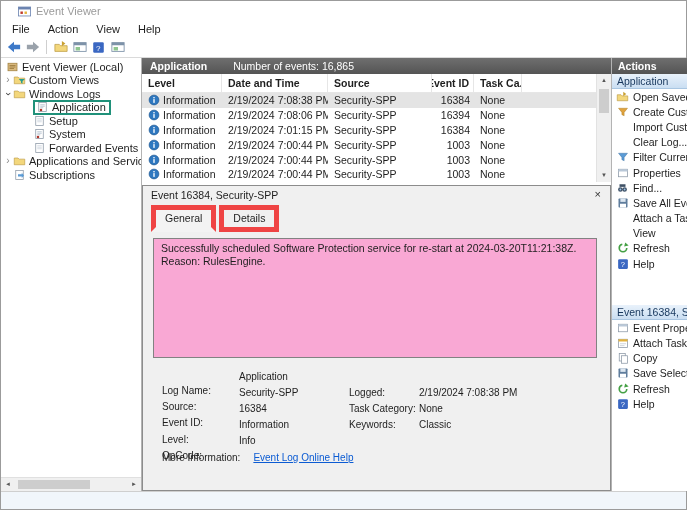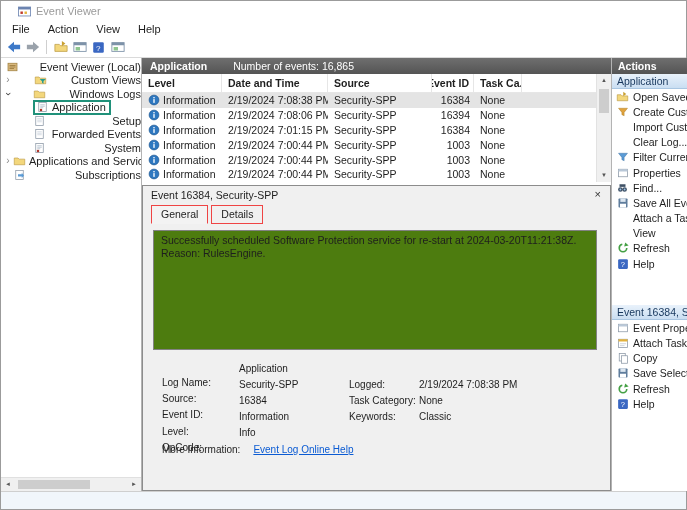--- a/index.html
+++ b/index.html
@@ -21,21 +21,21 @@
   .ic { display:block; }
 
   
   .main { flex:1; display:flex; min-height:0; }
   .sidebar { width:141px; flex:none; position:relative; border-right:1px solid #b3b3b3; font-size:11px; padding-top:2px; overflow:hidden; white-space:nowrap; }
   .middle { width:469px; flex:none; display:flex; flex-direction:column; min-width:0; }
   .actions { width:77px; flex:none; border-left:1px solid #b3b3b3; font-size:10.5px; background:#fff; display:flex; flex-direction:column; overflow:hidden; }
   .statusbar { height:18px; flex:none; background:#f1f6fb; border-top:1px solid #cfcfcf; }
 
   
-  .tree-row { height:13.5px; display:flex; align-items:center;justify-content:space-between; }
+  .tree-row { height:13.5px; display:flex; align-items:center; }
   .chev { width:10px; text-align:center; color:#8c8c8c; font-size:10px; line-height:10px; flex:none; }
   .chev.exp { transform:rotate(90deg); color:#3b3b3b; }
   .t-ic { width:13px; height:12px; margin-right:3px; flex:none; }
   .pl-root { padding-left:5px; }
   .pl-1 { padding-left:2px; }
   .pl-1b { padding-left:12px; }
   .pl-2 { padding-left:32px; }
   .hl-box { display:inline-flex; align-items:center; border:2px solid #20917a; padding:0 3px 0 1px; height:15px; }
   .hscroll { position:absolute; left:0; right:0; bottom:0; height:14px; background:#f0f0f0; border-top:1px solid #e0e0e0; }
   .hs-ar { position:absolute; top:0; width:14px; height:13px; font-size:6px; line-height:13px; text-align:center; color:#555; }
@@ -60,23 +60,23 @@
   .lv-ic { width:12px; height:12px; margin-right:3px; flex:none; }
   .vscroll { position:absolute; top:0; bottom:0; right:0; width:15px; background:#f0f0f0; border-left:1px solid #e2e2e2; }
   .vs-ar { position:absolute; left:0; right:0; height:13px; font-size:6px; line-height:13px; text-align:center; color:#555; }
   .vs-thumb { position:absolute; left:2px; right:2px; top:15px; height:24px; background:#cdcdcd; }
 
   
   .detail { flex:1; margin-top:3px; border:1px solid #8c8c8c; background:#f0f0f0; display:flex; flex-direction:column; min-height:0; overflow:hidden; }
   .d-head { height:17px; flex:none; display:flex; align-items:center; justify-content:space-between; padding:0 9px 0 8px; font-size:10.5px; }
   .d-close { font-size:11px; color:#333; line-height:11px; }
   .tabs { flex:none; display:flex; padding-left:8px; margin-top:2px; }
-  .tab { font-size:10.5px; padding:2px 9px 3px; border:1px solid #ef4444; background:#f0f0f0; margin-right:3px; position:relative; }
+  .tab { font-size:10.5px; padding:2px 9px 3px; border:5px solid #ef4444; background:#f0f0f0; margin-right:3px; position:relative; }
   .tab.active { background:#f3f3f3; border-bottom-color:#f3f3f3; z-index:2; }
-  .d-box { flex:none; margin:6px 13px 0 10px; height:120px; border:1px solid #828282; background:#4d7c0f; padding:3px 7px; font-size:10.5px; line-height:13px; }
+  .d-box { flex:none; margin:6px 13px 0 10px; height:120px; border:1px solid #828282; background:#f9a8d4; padding:3px 7px; font-size:10.5px; line-height:13px; }
   .fields { margin:10px 0 0 19px; font-size:10px; }
   .f-row { display:flex; height:16.2px; align-items:center; white-space:nowrap; }
   .f-l1 { width:77px; flex:none;margin-top:29px; } .f-v1 { width:110px; flex:none; }
   .f-l2 { width:70px; flex:none; } .f-v2 { flex:1; }
   .f-link { color:#0b5bd3; text-decoration:underline; margin-left:13px; }
 
   
   .a-sec { height:15px; flex:none; background:linear-gradient(#e9f2fb,#cadef2); border-bottom:1px solid #a9c6e2; color:#16365c; display:flex; align-items:center; padding-left:5px; white-space:nowrap; overflow:hidden; }
   .a-item { height:15.2px; flex:none; display:flex; align-items:center; padding-left:3px; white-space:nowrap; overflow:hidden; }
   .a-ic { width:15px; height:12px; flex:none; margin-right:3px; display:flex; align-items:center; justify-content:center; }
@@ -261,29 +261,29 @@
         </span>
       </div>
       <div class="tree-row pl-2">
         <svg class="t-ic ic">
             <use href="#i-page"></use>
           </svg>
         <span>Setup</span>
       </div>
       <div class="tree-row pl-2">
         <svg class="t-ic ic">
+            <use href="#i-log"></use>
+          </svg>
+        <span>System</span>
+      </div>
+      <div class="tree-row pl-2">
+        <svg class="t-ic ic">
             <use href="#i-page"></use>
           </svg>
         <span>Forwarded Events</span>
-      </div>
-      <div class="tree-row pl-2">
-        <svg class="t-ic ic">
-            <use href="#i-log"></use>
-          </svg>
-        <span>System</span>
       </div>
       <div class="tree-row pl-1">
         <span class="chev">›</span>
         <svg class="t-ic ic">
             <use href="#i-folder"></use>
           </svg>
         <span>Applications and Services Lo</span>
       </div>
       <div class="tree-row pl-1b">
         <svg class="t-ic ic">

